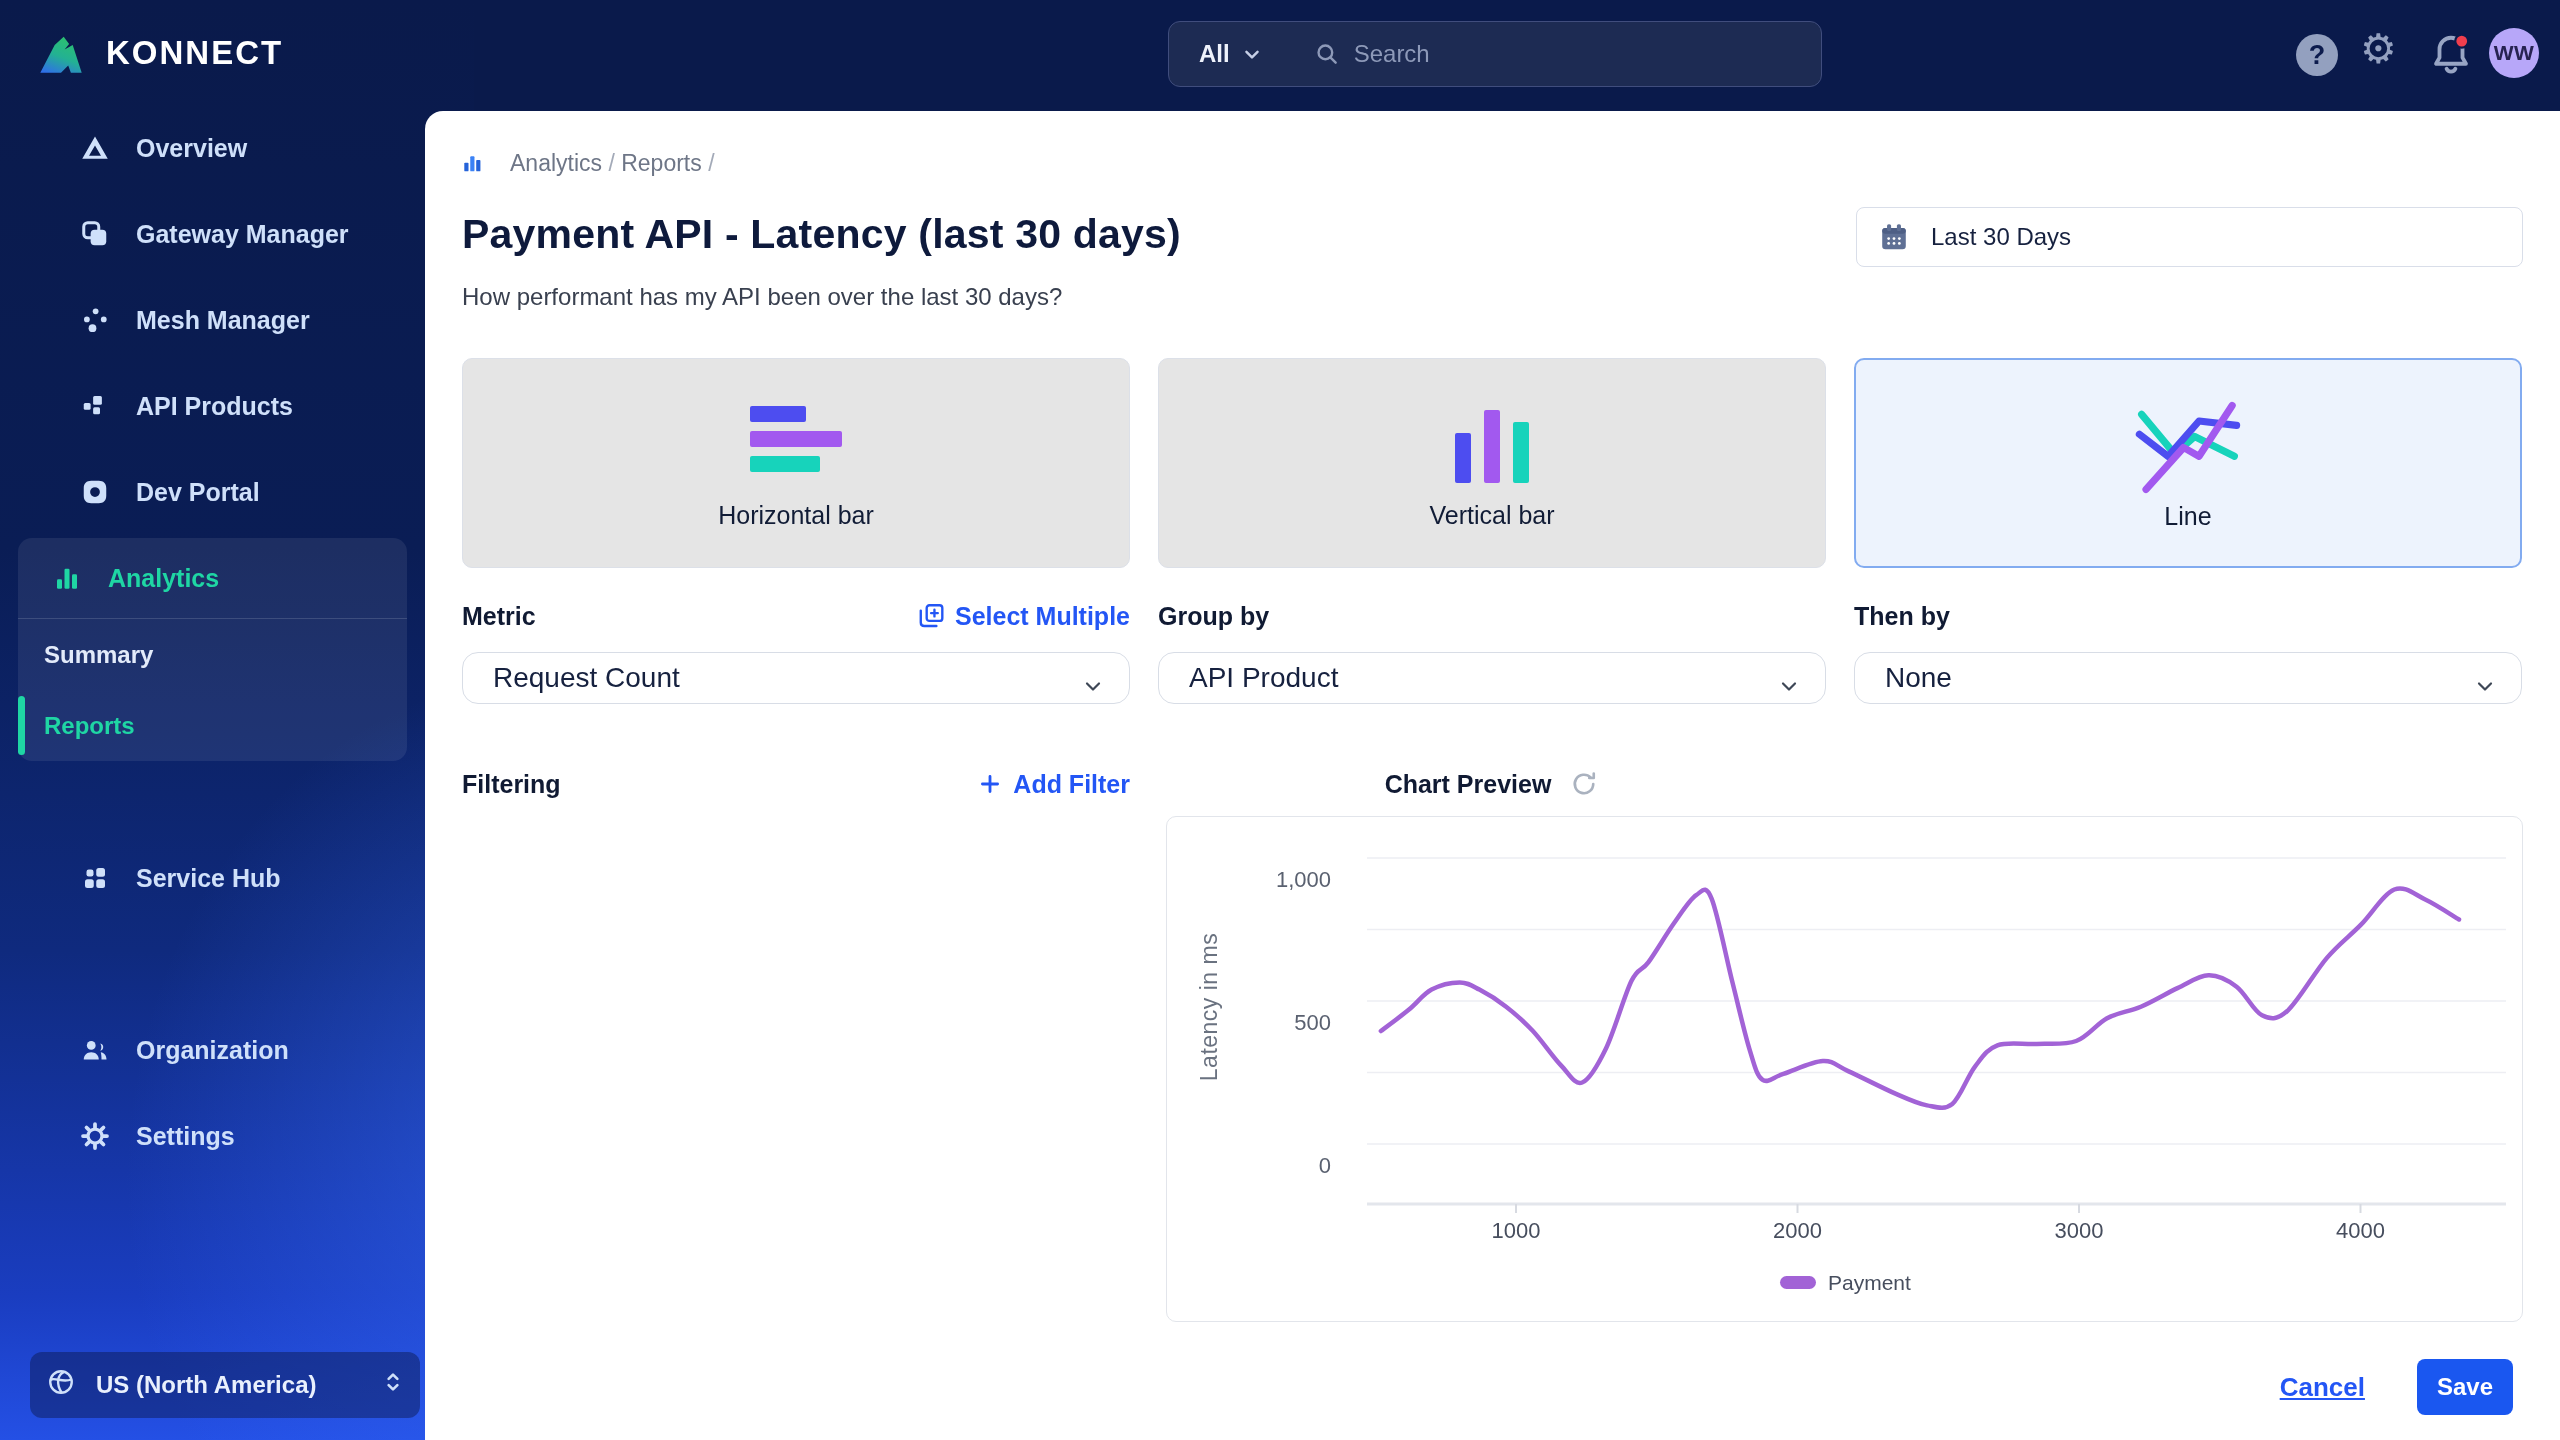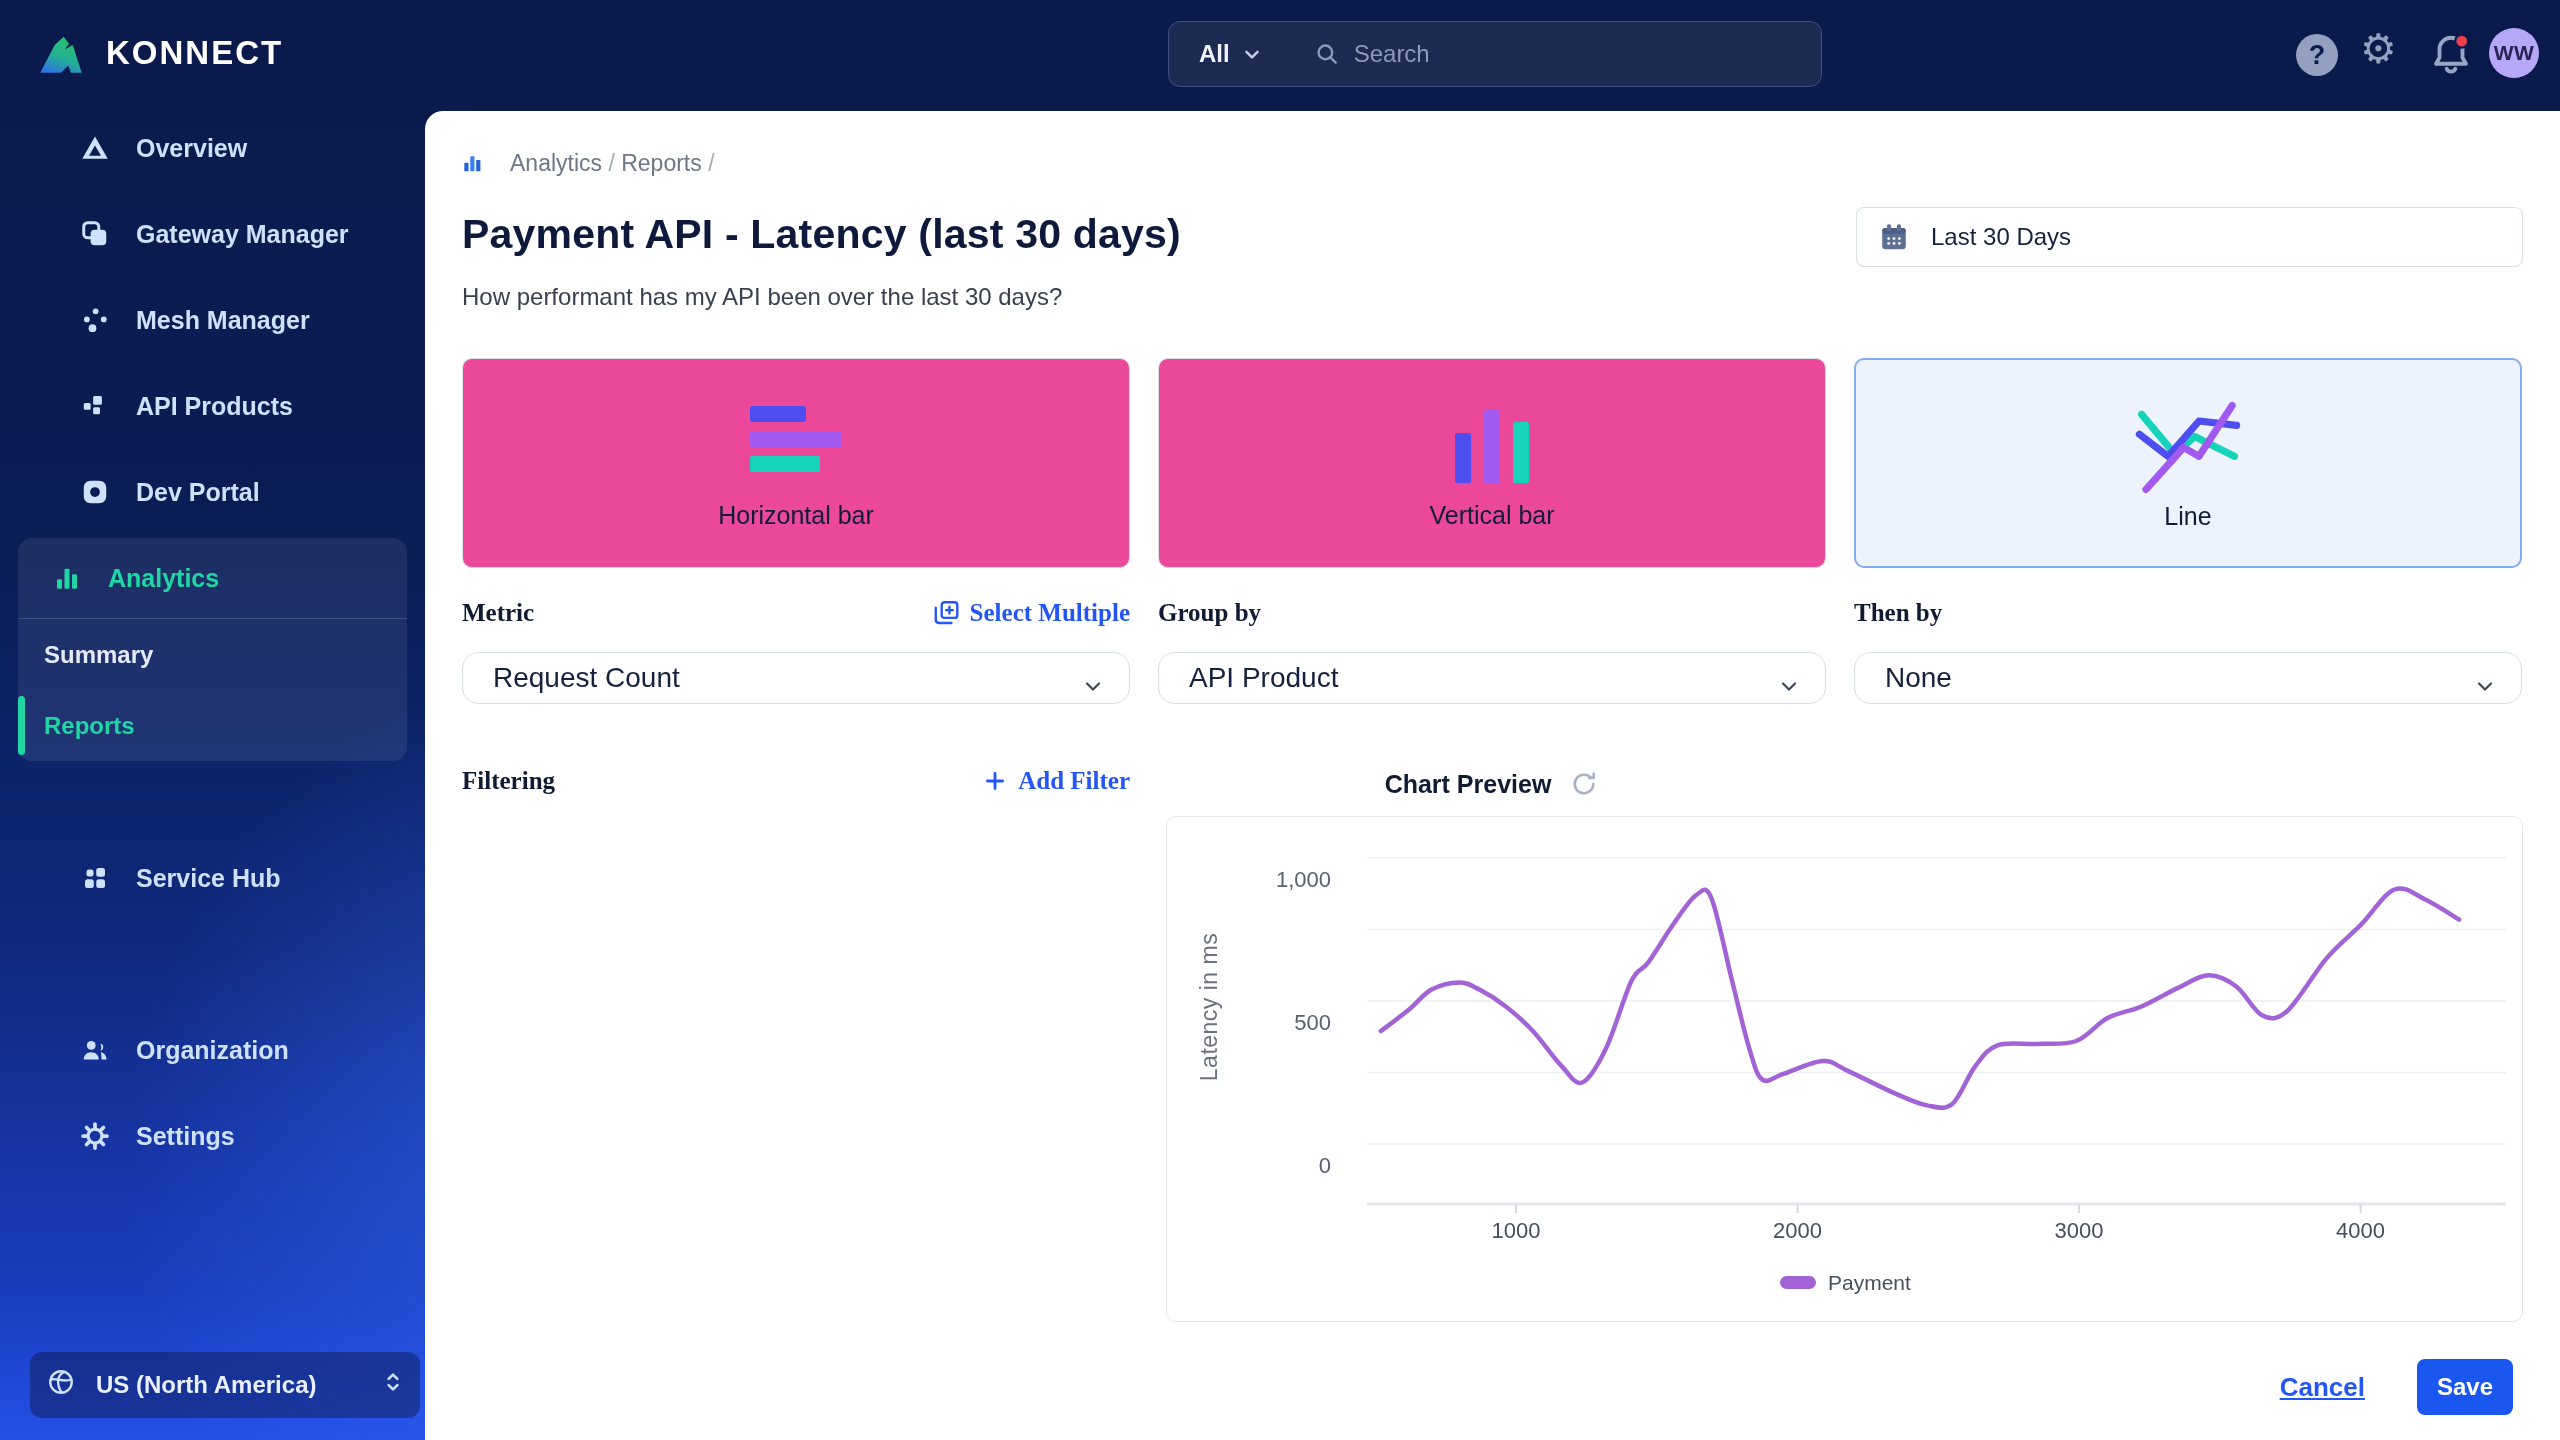--- a/index.html
+++ b/index.html
@@ -97,32 +97,32 @@
   .date-picker {
     position:absolute; left:1431px; top:96px; width:667px; height:60px; border:1.5px solid #d9dee9;
     border-radius:8px; display:flex; align-items:center; padding-left:22px; gap:22px; cursor:pointer;
     background:#fff;
   }
   .date-picker .dlabel { font-size:24px; color:#16213f; }
 
   .cards-row { position:absolute; left:37px; top:247px; width:2061px; display:grid;
     grid-template-columns:668px 668px 668px; gap:28px; }
   .ctype-card {
-    height:210px; background:#ec4899; border:1.5px solid #dce0e8; border-radius:10px;
+    height:210px; background:#e5e5e5; border:1.5px solid #dce0e8; border-radius:10px;
     display:flex; flex-direction:column; align-items:center; cursor:pointer;
   }
   .ctype-card.selected { background:#edf3fd; border:2px solid #82abf0; }
   .ctype-card .cicon { margin-top:40px; height:94px; display:flex; align-items:center; justify-content:center; }
   .ctype-card .clabel { margin-top:8px; font-size:25px; color:#111c36; }
   .ic-line { fill:none; stroke-width:6.5; stroke-linecap:round; stroke-linejoin:round; }
 
   .ctl-row { position:absolute; left:37px; top:488px; width:2061px; display:grid;
     grid-template-columns:668px 668px 668px; gap:28px; }
   .ctl-label { font-size:25px; font-weight:700; color:#101a33; }
-  .col-head { display:flex; align-items:flex-start; justify-content:space-between; height:34px;font-family:Liberation Serif, serif; }
+  .col-head { display:flex; align-items:center; justify-content:space-between; height:34px; }
   .blue-link { display:flex; align-items:center; gap:10px; color:#2356f5; font-size:25px; font-weight:600; cursor:pointer; }
 
   .sel-row { position:absolute; left:37px; top:541px; width:2061px; display:grid;
     grid-template-columns:668px 668px 668px; gap:28px; }
   .select {
     position:relative; height:52px; border:1.5px solid #d8dde6; border-radius:16px; background:#fff;
     display:flex; align-items:center; padding:0 30px; font-size:28px; color:#16213f; cursor:pointer;
   }
   .select .chev { position:absolute; right:24px; top:20px; }
 

